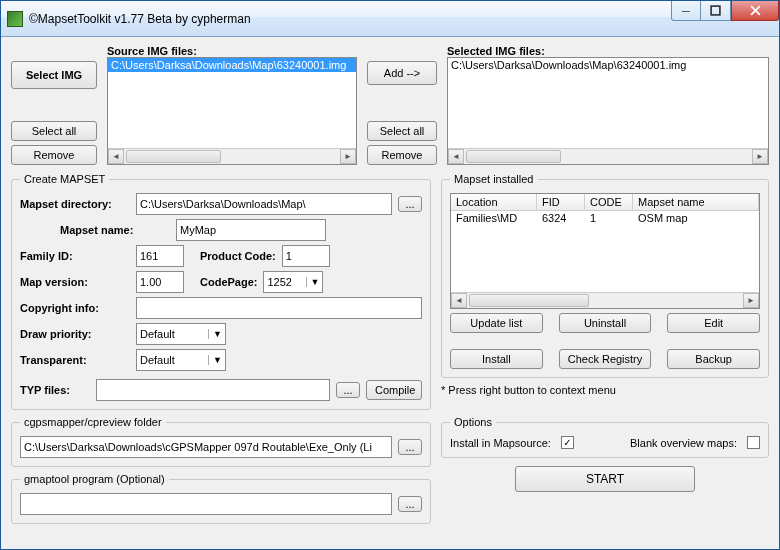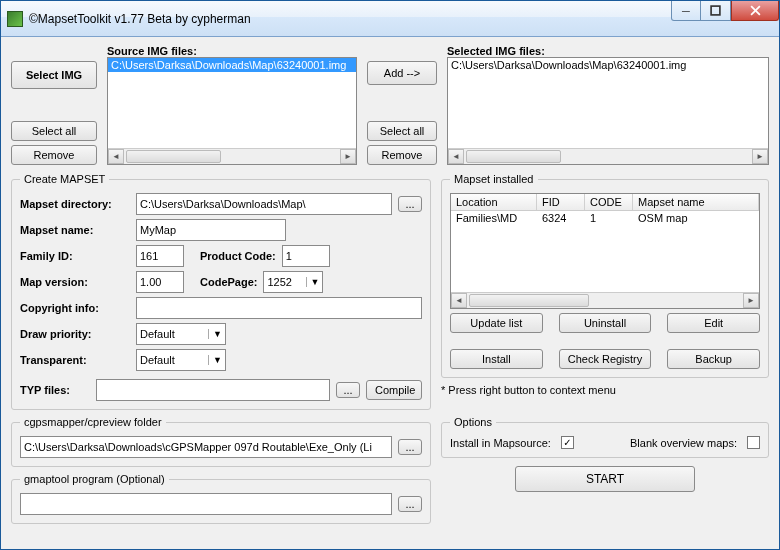--- a/index.html
+++ b/index.html
@@ -128,21 +128,21 @@
 
       <fieldset class="group" style="flex:0 0 420px;">
         <legend>Create MAPSET</legend>
 
         <div class="row" style="margin-bottom:4px;">
           <label class="lab" style="width:110px;font-weight:bold;">Mapset directory:</label>
           <input type="text" class="field" style="flex: 1 1 0%;" value="C:\Users\Darksa\Downloads\Map\">
           <div class="btn" style="width:24px;padding:1px 3px;">...</div>
         </div>
 
-        <div class="row" style="margin-bottom:4px;">
+        <div class="row" style="margin-bottom:4px;margin-left:40px;">
           <label class="lab" style="width:110px;font-weight:bold;">Mapset name:</label>
           <input type="text" class="field" style="width: 150px;" value="MyMap">
         </div>
 
         <div class="row" style="margin-bottom:4px;">
           <label class="lab" style="width:110px;font-weight:bold;">Family ID:</label>
           <input type="text" class="field" style="width: 48px;" value="161">
           <label class="lab" style="font-weight:bold; margin-left:10px;">Product Code:</label>
           <input type="text" class="field" style="width: 48px;" value="1">
         </div>

